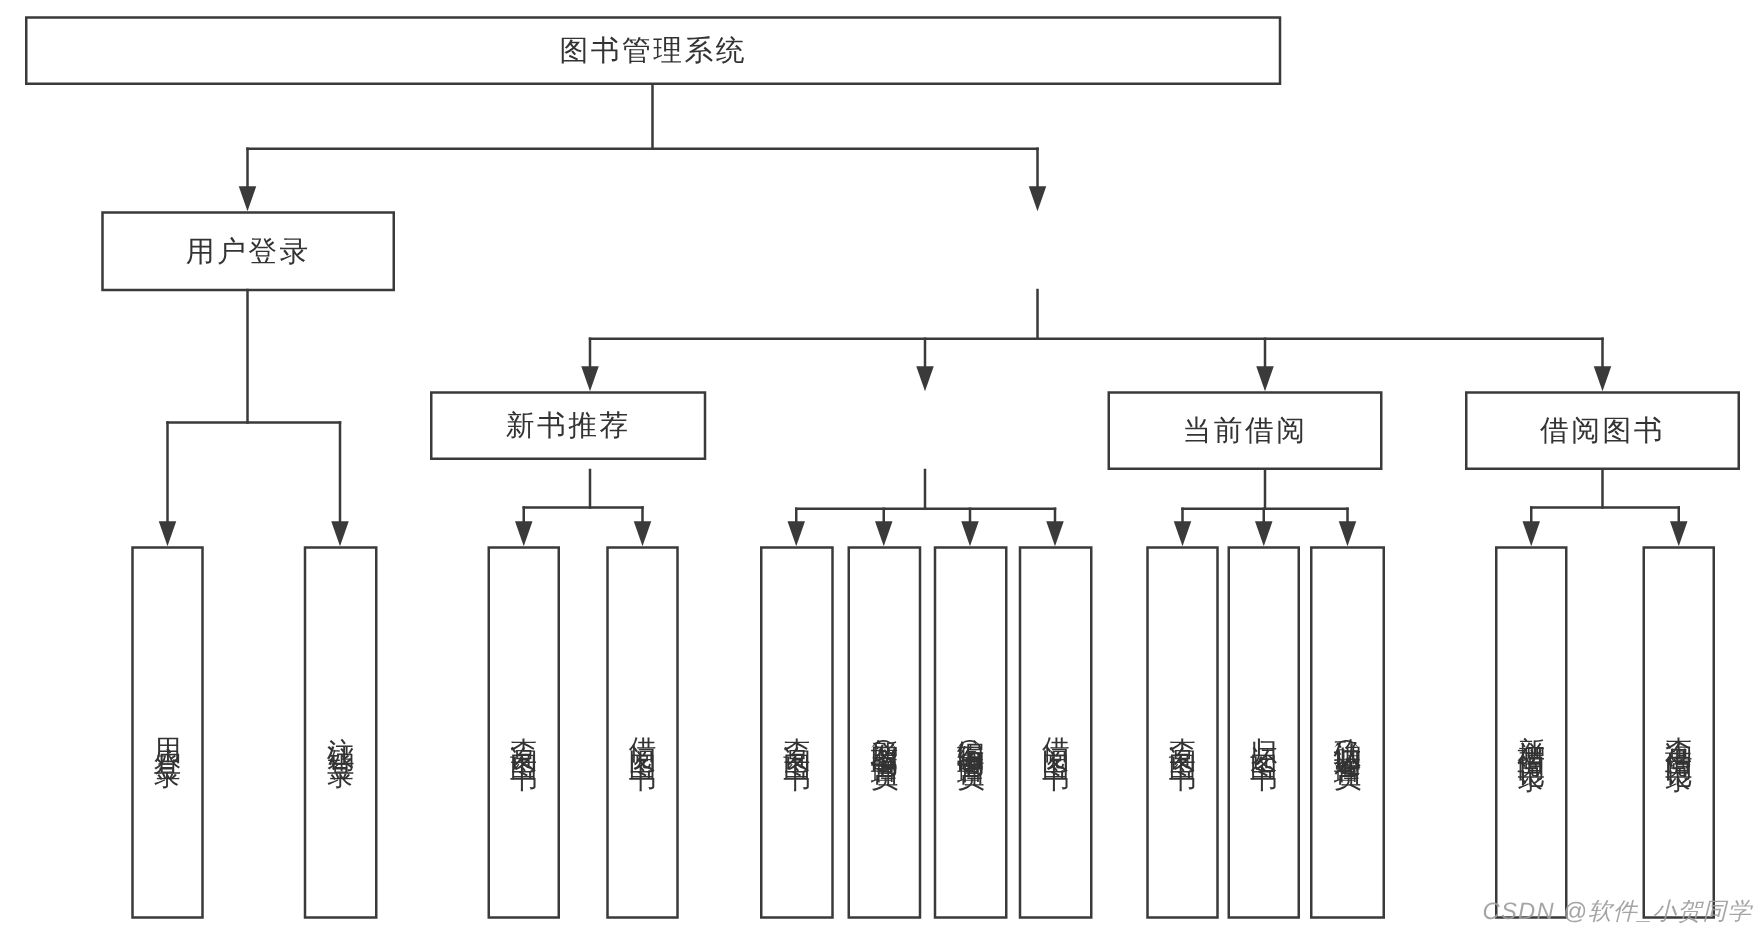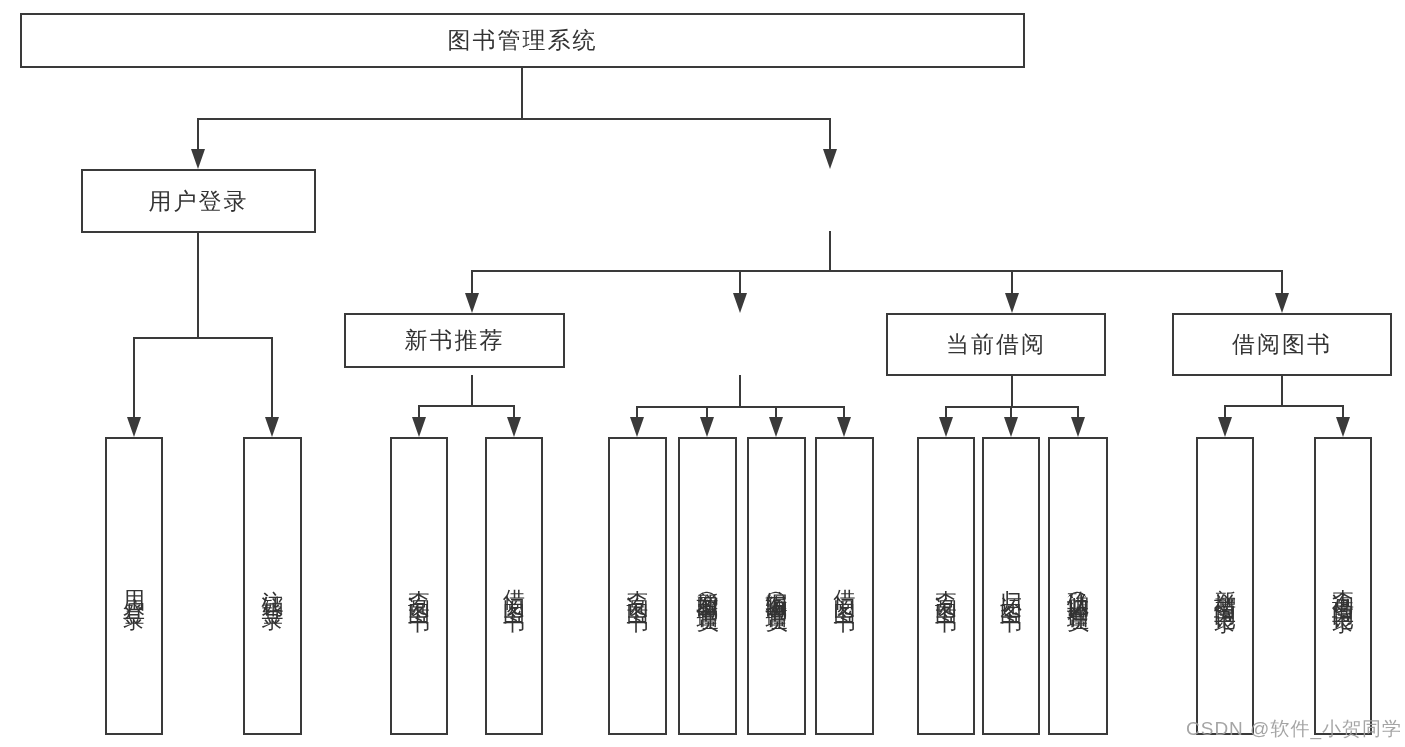--- a/index.html
+++ b/index.html
@@ -56,20 +56,21 @@
   .watermark {
     position: absolute;
     left: 1186px;
     top: 716px;
     font-size: 19px;
     color: var(--watermark);
     opacity: 0.92;
     letter-spacing: 1px;
     white-space: nowrap;
     z-index: 5;
+    font-style: italic;
   }
 </style>
 </head>
 <body>
 
 <div class="canvas">
 
   <div class="box" style="left:20px; top:13px; width:1005px; height:55px;">
     <span class="htext">图书管理系统</span>
   </div>

